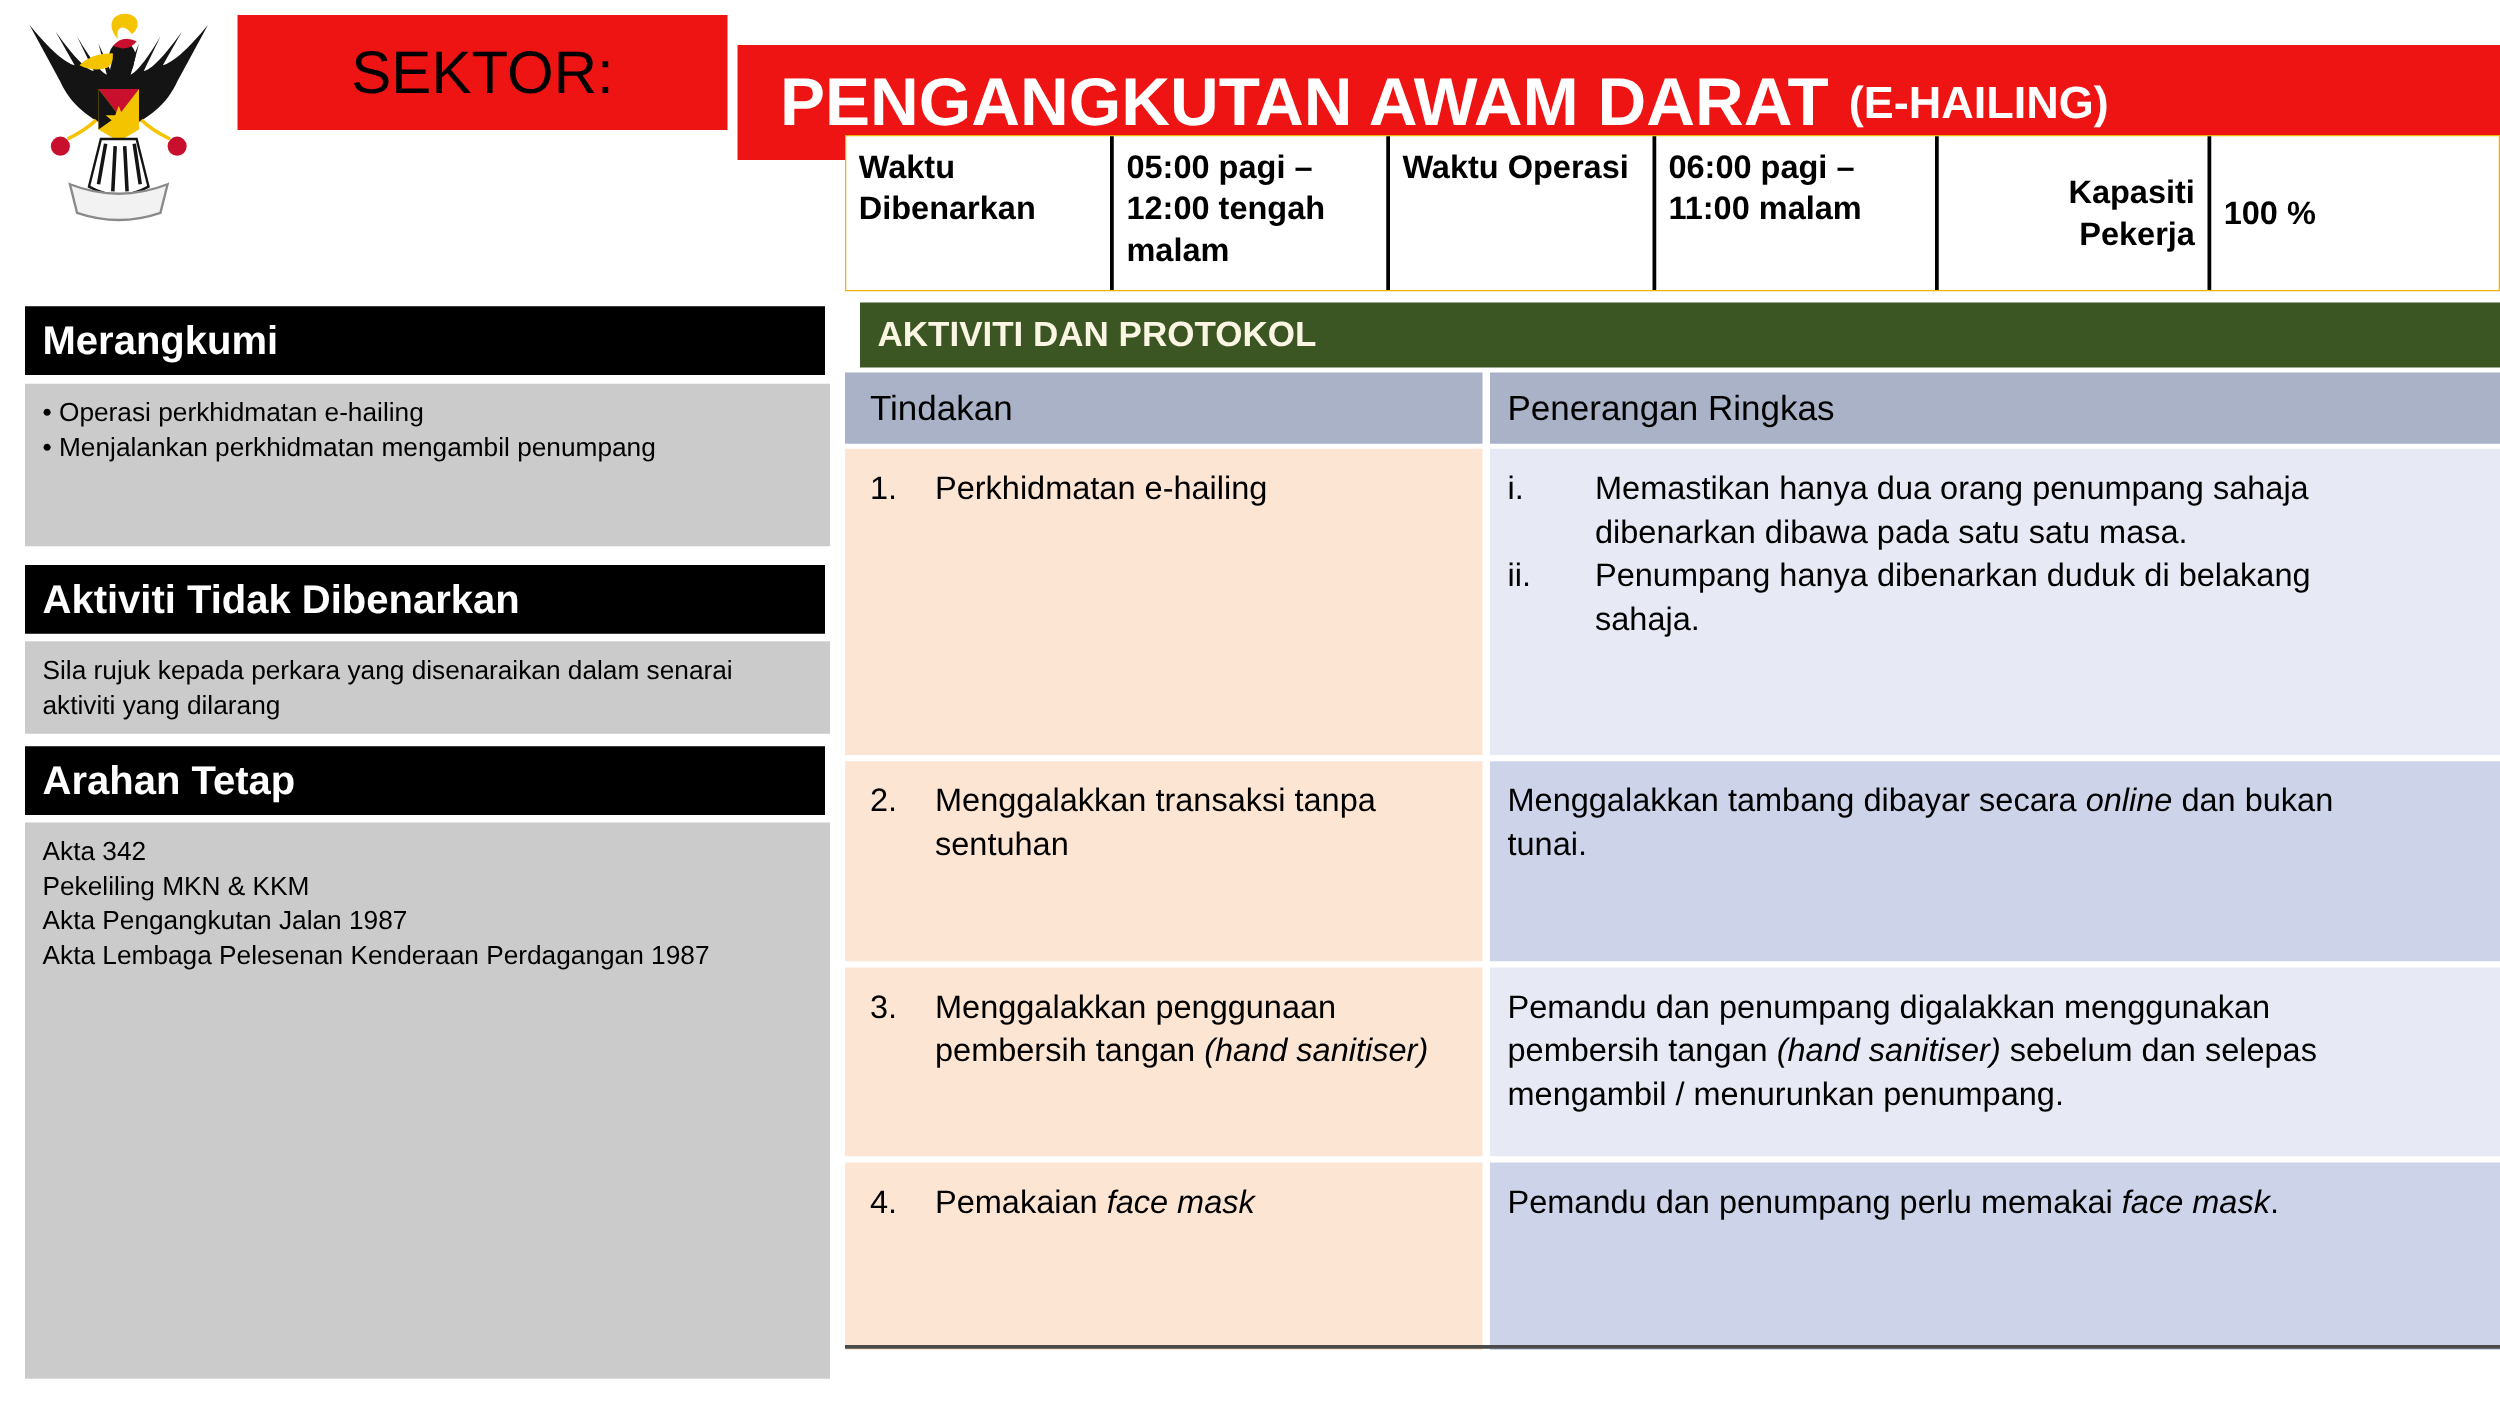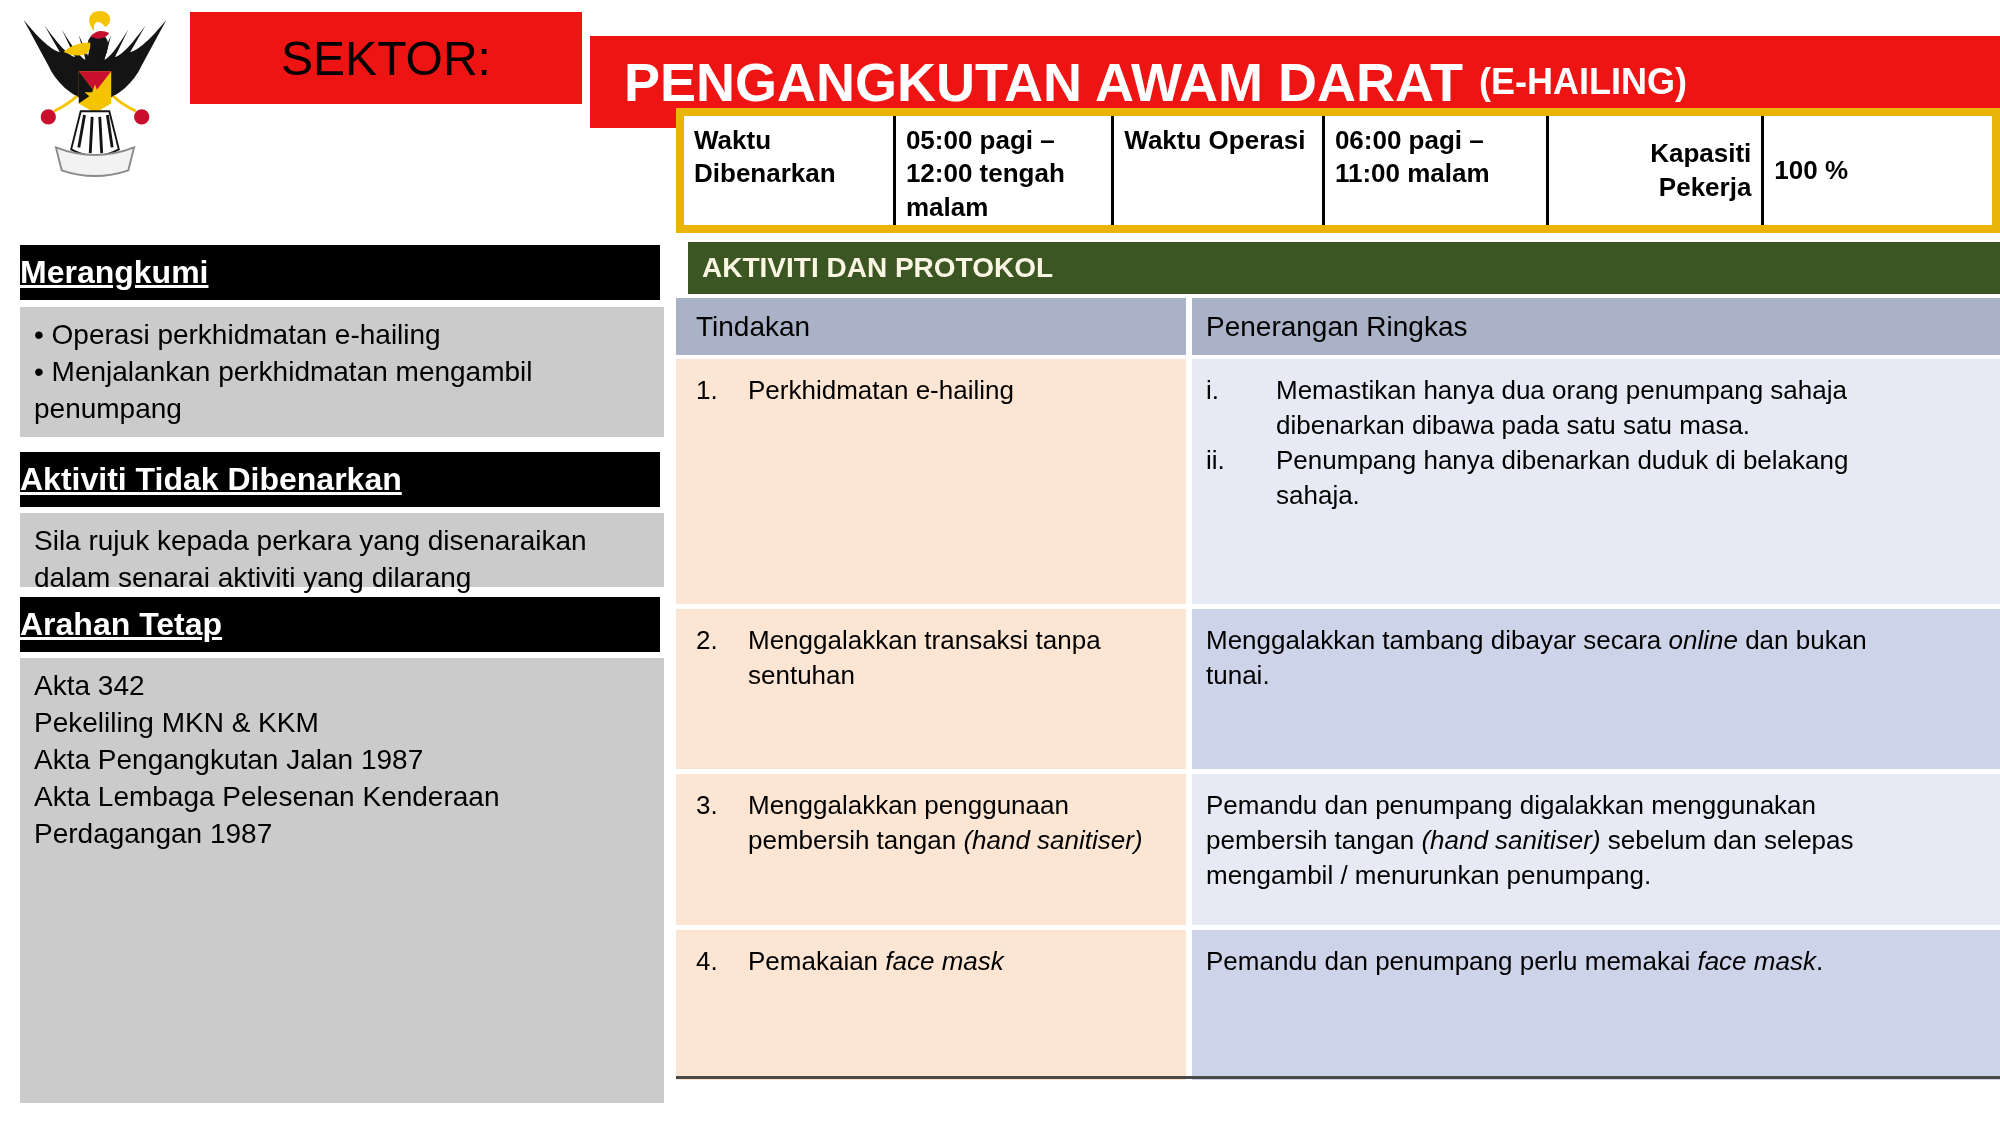--- a/index.html
+++ b/index.html
@@ -14,40 +14,40 @@
   .bar{position:absolute;top:12px;height:92px;background:var(--red);display:flex;align-items:center;}
   .sektor-bar{left:190px;width:392px;justify-content:center;}
   .sektor-bar .txt{font-size:48px;font-weight:normal;color:#000;}
   .title-bar{left:590px;width:1410px;padding-left:34px;box-sizing:border-box;margin-top:24px;}
   .title-bar .main{font-size:54px;font-weight:bold;color:#fff;white-space:nowrap;}
   .title-bar .suffix{font-size:36px;font-weight:bold;color:#fff;margin-left:16px;white-space:nowrap;}
 
   
   .info-table{
     position:absolute;left:676px;top:108px;width:1324px;height:125px;
-    display:flex;border:8px solid #eab308;box-sizing:border-box;background:#fff;
+    display:flex;border:1px solid #eab308;box-sizing:border-box;background:#fff;
   }
   .info-cell{
     box-sizing:border-box;border-right:3px solid #000;padding:8px 10px;
     font-size:26px;font-weight:bold;line-height:1.28;display:flex;flex-direction:column;justify-content:flex-start;
   }
   .info-cell:last-child{border-right:none;}
   .info-cell.c1{width:16.2%;} .info-cell.c2{width:16.7%;} .info-cell.c3{width:16.1%;}
   .info-cell.c4{width:17.1%;} .info-cell.c5{width:16.5%;justify-content:center;text-align:right;}
   .info-cell.c6{width:17.4%;justify-content:center;}
 
   
   .side-head{
     position:absolute;left:20px;width:640px;height:55px;background:#000;color:#fff;
-    display:flex;align-items:center;box-sizing:border-box;
-    font-size:32px;font-weight:bold;text-decoration:underline;
+    display:flex;align-items:center;padding-left:14px;box-sizing:border-box;
+    font-size:32px;font-weight:bold;
   }
   .side-box{
     position:absolute;left:20px;width:644px;background:var(--gray);
-    padding:10px 14px;box-sizing:border-box;font-size:28px;line-height:1.32;
+    padding:10px 14px;box-sizing:border-box;font-size:21px;line-height:1.32;
   }
   #side-head-1{top:245px;} #side-box-1{top:307px;height:130px;}
   #side-head-2{top:452px;} #side-box-2{top:513px;height:74px;}
   #side-head-3{top:597px;} #side-box-3{top:658px;height:445px;}
 
   
   .proto-head{
     position:absolute;left:688px;top:242px;width:1324px;height:52px;background:var(--green);
     color:#FBF6E3;display:flex;align-items:center;padding-left:14px;box-sizing:border-box;
     font-size:28px;font-weight:bold;

